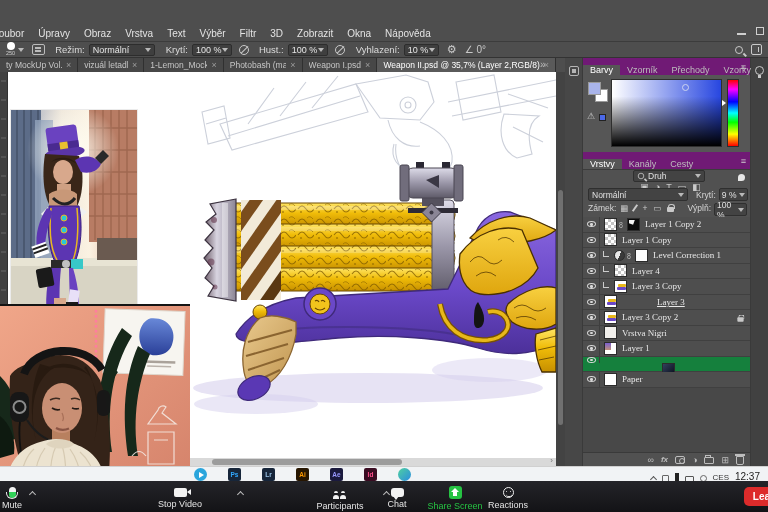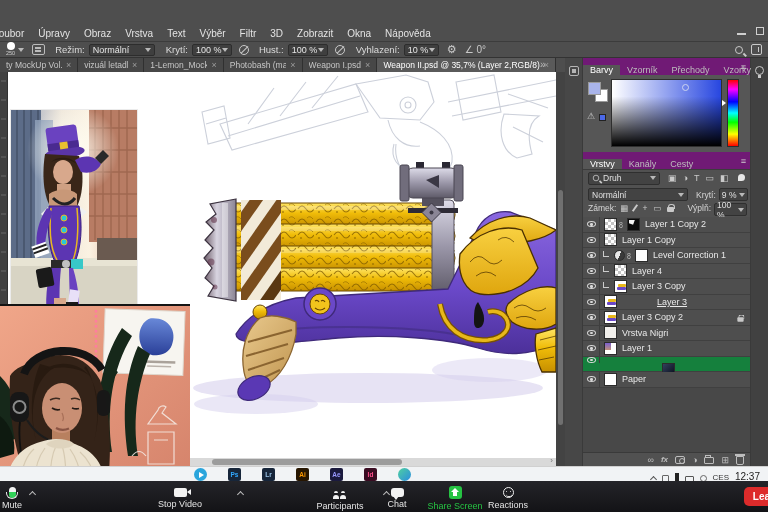--- a/index.html
+++ b/index.html
@@ -77,21 +77,21 @@
   .bg-swatch { position:absolute; left:12px; top:14px; width:13px; height:13px; background:#fff; border:1px solid #9a9a9a; }
   .warn { position:absolute; left:4px; top:36px; color:#cfcfcf; font-size:9px; }
   .warn-sw { position:absolute; left:16px; top:39px; width:7px; height:7px; background:#4b68e8; border:1px solid #222; }
   .grad-field { position:absolute; left:28px; top:4px; width:111px; height:68px; border:1px solid #2e2e2e;
     background:linear-gradient(to top, #000, rgba(0,0,0,0) 75%), linear-gradient(to right, #fff, #2746e0); }
   .grad-sel { position:absolute; left:64%; top:6%; width:7px; height:7px; border:1.5px solid #cdd4f0; border-radius:50%; }
   .hue-strip { position:absolute; left:144px; top:4px; width:12px; height:68px; border:1px solid #2e2e2e;
     background:linear-gradient(to bottom, #f00 0%, #f0f 14%, #00f 33%, #0ff 50%, #0f0 64%, #ff0 82%, #f00 100%); }
   .hue-arrow { position:absolute; left:139px; top:25px; width:0; height:0; border-top:3px solid transparent; border-bottom:3px solid transparent; border-left:4px solid #fff; }
   
-  .filter-row { position:absolute; left:0; top:111px; width:167px; height:17px; background:#515151; border-top:1px solid #3c3c3c; display:flex; align-items:center; }
+  .filter-row { position:absolute; left:0; top:111px; width:167px; height:17px; background:#515151; border-top:1px solid #3c3c3c; display:flex; align-items:center;flex-direction:column; }
   .druh-box { margin-left:5px; width:72px; height:13px; background:#434343; border:1px solid #2f2f2f; border-radius:2px; display:flex; align-items:center; gap:3px; padding:0 3px; color:#e0e0e0; font-size:8.5px; }
   .druh-box .search-ic { transform:scale(.8); }
   .filter-ics { display:flex; gap:6px; margin-left:8px; color:#c9c9c9; font-size:9px; }
   .pin-ic { position:absolute; right:5px; top:4px; width:7px; height:7px; background:#e8e8e8; border-radius:50% 50% 50% 0; transform:rotate(0deg); }
   .blend-row { position:absolute; left:0; top:128px; width:167px; height:17px; display:flex; align-items:center; font-size:8.5px; color:#d6d6d6; }
   .blend-box { margin-left:5px; width:100px; height:13px; background:#434343; border:1px solid #2f2f2f; border-radius:2px; display:flex; align-items:center; justify-content:space-between; padding:0 3px; font-size:8.5px; color:#e0e0e0; }
   .mini-box { height:13px; background:#434343; border:1px solid #2f2f2f; border-radius:2px; display:flex; align-items:center; justify-content:space-between; padding:0 2px; font-size:8.5px; color:#e0e0e0; }
   .lock-row { position:absolute; left:0; top:145px; width:167px; height:14px; display:flex; align-items:flex-start; font-size:8.5px; color:#d6d6d6; }
   .lock-ics { display:flex; gap:6px; margin-left:4px; align-items:center; color:#c9c9c9; font-size:8.5px; }
   .pencil-ic { width:2px; height:8px; background:#c9c9c9; transform:rotate(35deg); }
@@ -111,21 +111,21 @@
   .t-gun::after { content:""; position:absolute; left:3px; top:3px; width:8px; height:3px; background:#e8b81a; border-radius:1px; }
   .t-adjust { border-radius:50%; width:11px; height:11px; background:linear-gradient(115deg, #e8e8e8 50%, #3a3a3a 50%); }
   .t-light { background:#f2f0ec; }
   .t-photo::before { content:""; position:absolute; left:0; top:0; width:6px; height:7px; background:linear-gradient(#7a5fd0,#c09078); }
   .t-dark { background:linear-gradient(135deg,#32405c,#0a0e1c); }
   .t-white { background:#fff; }
   .t-maskb { background:#0a0a0a; }
   .t-maskb::after { content:""; position:absolute; left:1px; top:1px; width:6px; height:5px; background:#f2f2f2; clip-path:polygon(0 0, 100% 0, 70% 100%, 0 70%); }
   .t-maskw { background:#fdfdfd; }
   .chain { font-size:7px; color:#bbb; margin-left:2px; transform:scaleY(1.2); }
-  .l-name { font-size:9px; color:#e8e8e8; margin-left:5px; white-space:nowrap; }
+  .l-name { font-size:9px; color:#e8e8e8; margin-left:5px; white-space:nowrap;font-family:Liberation Serif, serif; }
   .l-name.u { text-decoration:underline;padding-left:35px; }
   .row-lock { position:absolute; right:6px; top:4px; transform:scale(.9); }
   
   .lbottom { position:absolute; left:0; bottom:0; width:167px; height:14px; background:#515151; border-top:1px solid #3a3a3a; display:flex; align-items:center; justify-content:flex-end; gap:7px; padding-right:6px; color:#bdbdbd; font-size:9px; }
   .fx-t { font-style:italic; font-weight:bold; font-size:8px; }
   .mask-ic { width:10px; height:8px; border:1px solid #bdbdbd; border-radius:2px; position:relative; }
   .mask-ic::after { content:""; position:absolute; left:2.5px; top:1.5px; width:4px; height:4px; border:1px solid #bdbdbd; border-radius:50%; }
   .folder-ic { width:10px; height:7px; border:1px solid #bdbdbd; border-radius:1px; position:relative; margin-top:2px; }
   .folder-ic::before { content:""; position:absolute; left:0; top:-3px; width:4px; height:2px; border:1px solid #bdbdbd; border-bottom:none; }
   .trash-ic { width:8px; height:9px; border:1px solid #bdbdbd; border-radius:0 0 2px 2px; position:relative; margin-top:1px; }

